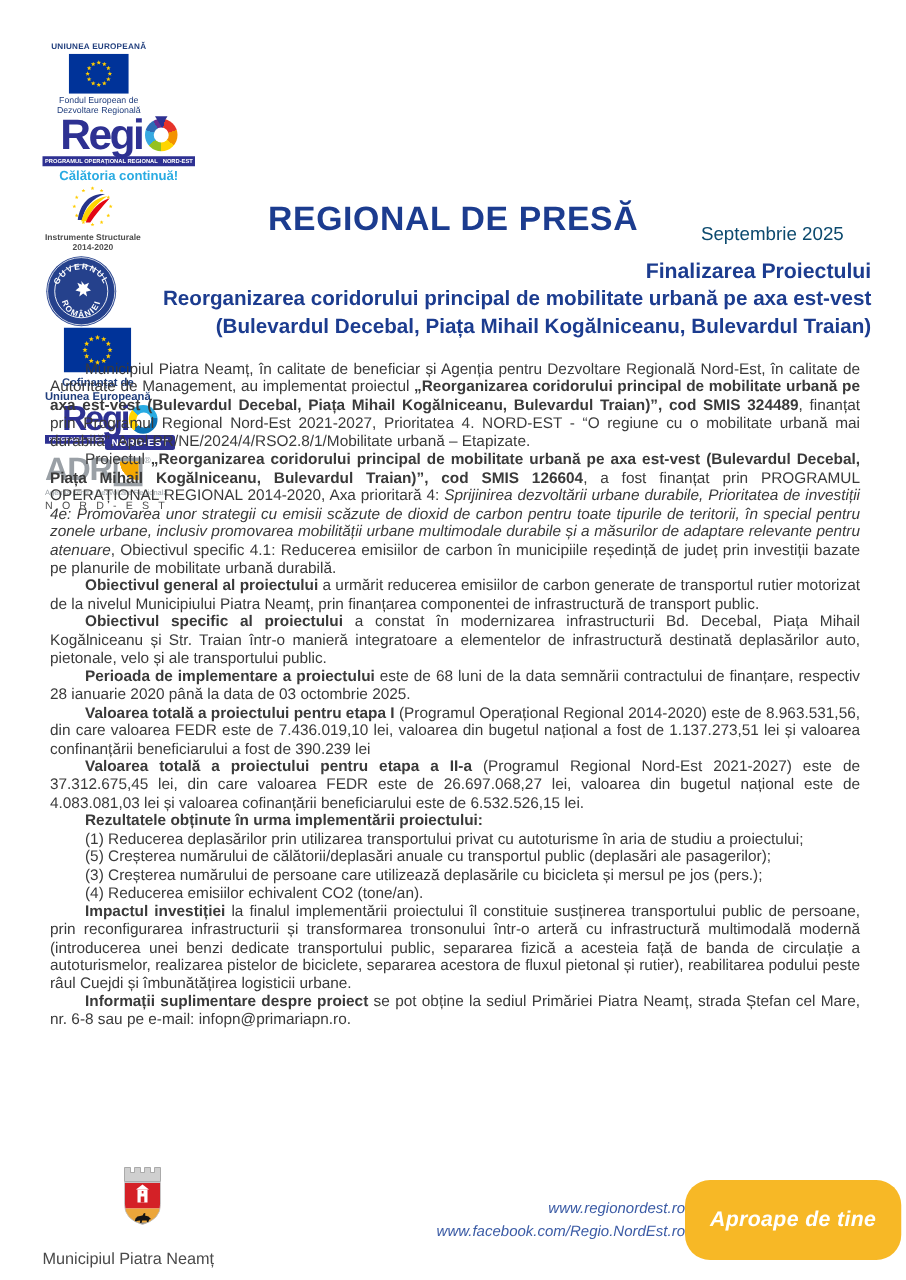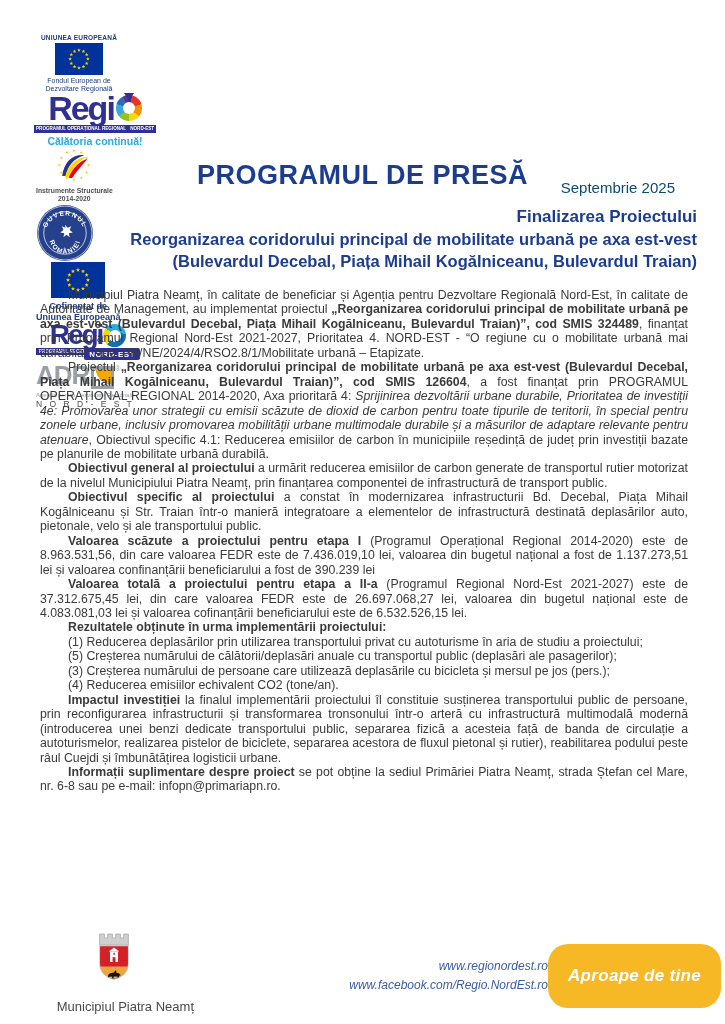--- a/index.html
+++ b/index.html
@@ -63,21 +63,21 @@
   .subtitle .s1 { font-size:17px; }
 
   
   .body { position:absolute; top:288px; left:40px; right:37px; }
   .para { font-size:12.3px; line-height:14.45px; text-align:justify; text-indent:28px; margin:0; color:#3a3a3a; }
   .para .b { font-weight:bold; }
   .para .i { font-style:italic; }
   .para.list { text-align:left; }
 
   
-  .footer-left { position:absolute; left:34px; bottom:10px; width:160px; text-align:right; }
+  .footer-left { position:absolute; left:34px; bottom:10px; width:160px; text-align:left; }
   .coa { width:56px; height:70px; display:block; margin:0 auto; }
   .muni { font-size:13px; color:#4a4a4a; margin-top:2px; }
   .footer-right { position:absolute; right:4px; bottom:16px; display:flex; align-items:center; }
   .links { text-align:right; font-size:12px; font-style:italic; color:#3b5ba5; line-height:1.55; }
   .links a { color:#3b5ba5; text-decoration:none; display:block; }
   .pill { background:#f7b826; color:#fff; font-size:17px; font-weight:bold; font-style:italic;
           padding:22px 20px; border-radius:20px; letter-spacing:.3px; }
 </style>
 </head>
 <body>
@@ -205,35 +205,36 @@
         <span class="adr-word">ADR</span>
         <span class="adr-box"></span>
         <span class="adr-reg">®</span>
       </div>
       <div class="adr-sub">Agenția pentru Dezvoltare Regională</div>
       <div class="adr-region">N O R D - E S T</div>
     </div>
 
   </header>
 
-  <h1 class="title">PROGRAMUL DE PRESĂ</h1>
+  <h1 class="title">REGIONAL DE PRESĂ</h1>
   <div class="date">Septembrie 2025</div>
 
   <div class="subtitle">
     <div class="s1">Finalizarea Proiectului</div>
     <div class="s2">Reorganizarea coridorului principal de mobilitate urbană pe axa est-vest</div>
     <div class="s3">(Bulevardul Decebal, Piața Mihail Kogălniceanu, Bulevardul Traian)</div>
   </div>
 
   <main class="body">
       <p class="para"><span>Municipiul Piatra Neamț, în calitate de beneficiar și Agenția pentru Dezvoltare Regională Nord-Est, în calitate de Autoritate de Management, au implementat proiectul </span><span class="b">„Reorganizarea coridorului principal de mobilitate urbană pe axa est-vest (Bulevardul Decebal, Piața Mihail Kogălniceanu, Bulevardul Traian)”, cod SMIS 324489</span><span>, finanțat prin Programul Regional Nord-Est 2021-2027, Prioritatea 4. NORD-EST - “O regiune cu o mobilitate urbană mai durabilă”, Apel PR/NE/2024/4/RSO2.8/1/Mobilitate urbană – Etapizate.</span></p>
       <p class="para"><span>Proiectul </span><span class="b">„Reorganizarea coridorului principal de mobilitate urbană pe axa est-vest (Bulevardul Decebal, Piața Mihail Kogălniceanu, Bulevardul Traian)”, cod SMIS 126604</span><span>, a fost finanțat prin PROGRAMUL OPERAȚIONAL REGIONAL 2014-2020, Axa prioritară 4: </span><span class="i">Sprijinirea dezvoltării urbane durabile, Prioritatea de investiții 4e: Promovarea unor strategii cu emisii scăzute de dioxid de carbon pentru toate tipurile de teritorii, în special pentru zonele urbane, inclusiv promovarea mobilității urbane multimodale durabile și a măsurilor de adaptare relevante pentru atenuare</span><span>, Obiectivul specific 4.1: Reducerea emisiilor de carbon în municipiile reședință de județ prin investiții bazate pe planurile de mobilitate urbană durabilă.</span></p>
       <p class="para"><span class="b">Obiectivul general al proiectului</span><span> a urmărit reducerea emisiilor de carbon generate de transportul rutier motorizat de la nivelul Municipiului Piatra Neamț, prin finanțarea componentei de infrastructură de transport public.</span></p>
       <p class="para"><span class="b">Obiectivul specific al proiectului</span><span> a constat în modernizarea infrastructurii Bd. Decebal, Piața Mihail Kogălniceanu și Str. Traian într-o manieră integratoare a elementelor de infrastructură destinată deplasărilor auto, pietonale, velo și ale transportului public.</span></p>
-      <p class="para"><span class="b">Valoarea scăzute a proiectului pentru etapa I</span><span> (Programul Operațional Regional 2014-2020) este de 8.963.531,56, din care valoarea FEDR este de 7.436.019,10 lei, valoarea din bugetul național a fost de 1.137.273,51 lei și valoarea confinanțării beneficiarului a fost de 390.239 lei</span></p>
+      <p class="para"><span class="b">Perioada de implementare a proiectului</span><span> este de 68 luni de la data semnării contractului de finanțare, respectiv 28 ianuarie 2020 până la data de 03 octombrie 2025.</span></p>
+      <p class="para"><span class="b">Valoarea totală a proiectului pentru etapa I</span><span> (Programul Operațional Regional 2014-2020) este de 8.963.531,56, din care valoarea FEDR este de 7.436.019,10 lei, valoarea din bugetul național a fost de 1.137.273,51 lei și valoarea confinanțării beneficiarului a fost de 390.239 lei</span></p>
       <p class="para"><span class="b">Valoarea totală a proiectului pentru etapa a II-a</span><span> (Programul Regional Nord-Est 2021-2027) este de 37.312.675,45 lei, din care valoarea FEDR este de 26.697.068,27 lei, valoarea din bugetul național este de 4.083.081,03 lei și valoarea cofinanțării beneficiarului este de 6.532.526,15 lei.</span></p>
       <p class="para"><span class="b">Rezultatele obținute în urma implementării proiectului:</span></p>
       <p class="para list"><span>(1)  Reducerea deplasărilor prin utilizarea transportului privat cu autoturisme în aria de studiu a proiectului;</span></p>
       <p class="para list"><span>(5) Creșterea numărului de călătorii/deplasări anuale cu transportul public (deplasări ale pasagerilor);</span></p>
       <p class="para list"><span>(3) Creșterea numărului de persoane care utilizează deplasările cu bicicleta și mersul pe jos (pers.);</span></p>
       <p class="para list"><span>(4) Reducerea emisiilor echivalent CO2 (tone/an).</span></p>
       <p class="para"><span class="b">Impactul investiției</span><span> la finalul implementării proiectului îl constituie susținerea transportului public de persoane, prin reconfigurarea infrastructurii și transformarea tronsonului într-o arteră cu infrastructură multimodală modernă (introducerea unei benzi dedicate transportului public, separarea fizică a acesteia față de banda de circulație a autoturismelor, realizarea pistelor de biciclete, separarea acestora de fluxul pietonal și rutier), reabilitarea podului peste râul Cuejdi și îmbunătățirea logisticii urbane.</span></p>
       <p class="para"><span class="b">Informații suplimentare despre proiect</span><span> se pot obține la sediul Primăriei Piatra Neamț, strada Ștefan cel Mare, nr. 6-8 sau pe e-mail: infopn@primariapn.ro.</span></p>
     </main>
 

